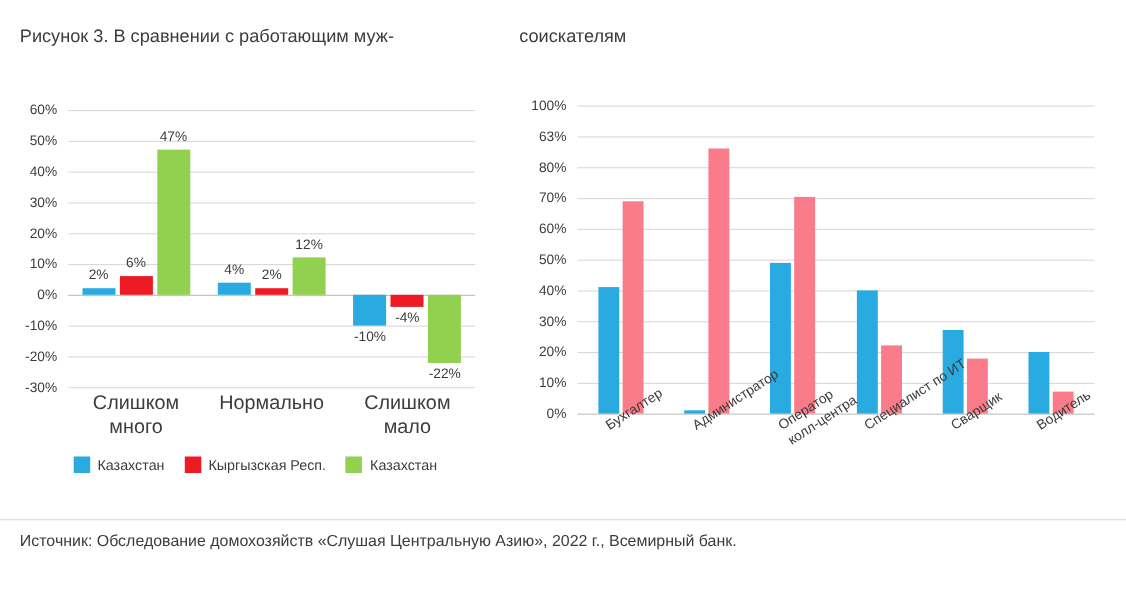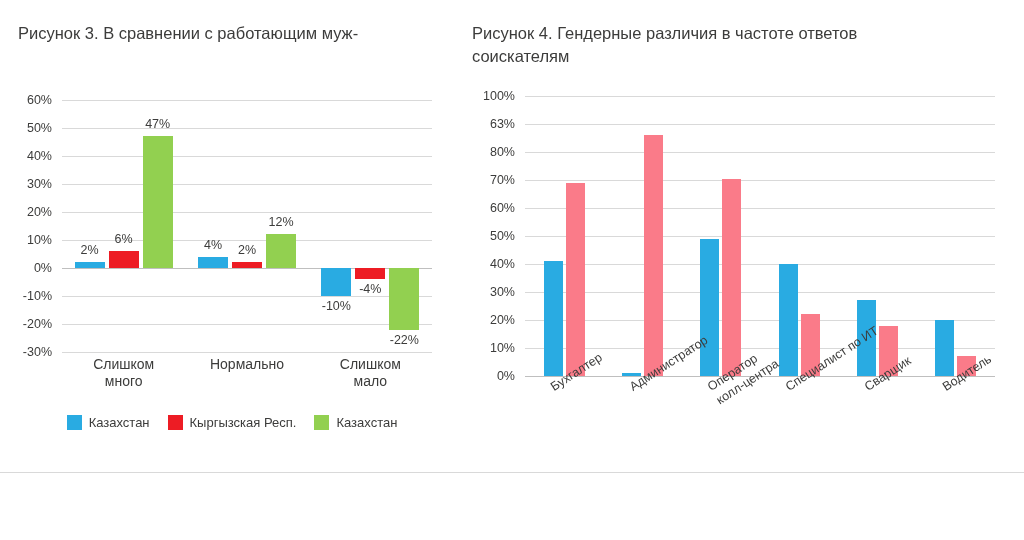--- a/index.html
+++ b/index.html
@@ -99,21 +99,21 @@
   .bar-label {
     position: absolute;
     font-size: 12.5px;
     color: #3c3c3b;
     text-align: center;
     white-space: nowrap;
     transform: translateX(-50%);
   }
   .cat-label {
     position: absolute;
-    font-size: 14px;
+    font-size: 18px;
     color: #3c3c3b;
     text-align: center;
     line-height: 1.2;
   }
 
   
   #chart-left {
     left: 62px;
     top: 100px;
     width: 370px;
@@ -268,21 +268,20 @@
         </div>
         <div class="legend-item">
           <span class="swatch" style="background: rgb(146, 208, 80);"></span>
           <span>Казахстан</span>
         </div>
       </div>
   </div>
 
   <div class="panel panel-right">
     <div class="fig-title">
-      <div>Рисунок 4. Гендерные различия в частоте ответов</div>
       <div>соискателям</div>
     </div>
   </div>
 
   <div class="chart" id="chart-right">
     <div class="ylabels">
         <div class="ylabel" style="top: 0px;">100%</div>
         <div class="ylabel" style="top: 28px;">63%</div>
         <div class="ylabel" style="top: 56px;">80%</div>
         <div class="ylabel" style="top: 84px;">70%</div>
@@ -337,13 +336,14 @@
           <div>Сварщик</div>
         </div>
         <div class="cat-label-rot" style="left: 414.833px; top: 286px;">
           <div>Водитель</div>
         </div>
       </div>
   </div>
 
 
   <div class="footer-rule"></div>
+  <div class="source">Источник: Обследование домохозяйств «Слушая Центральную Азию», 2022 г., Всемирный банк.</div>
 </div>
 
 </body></html>

